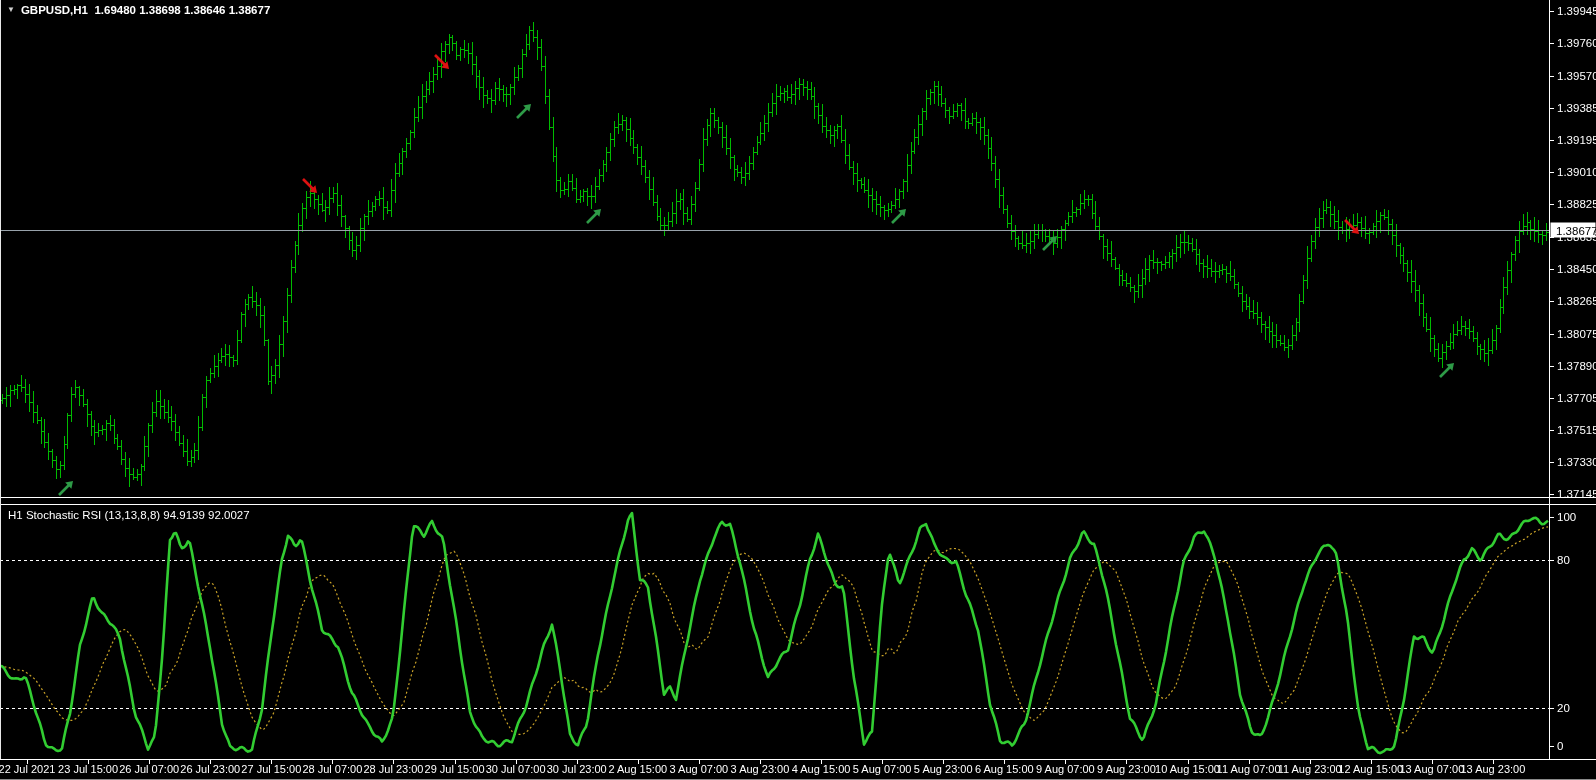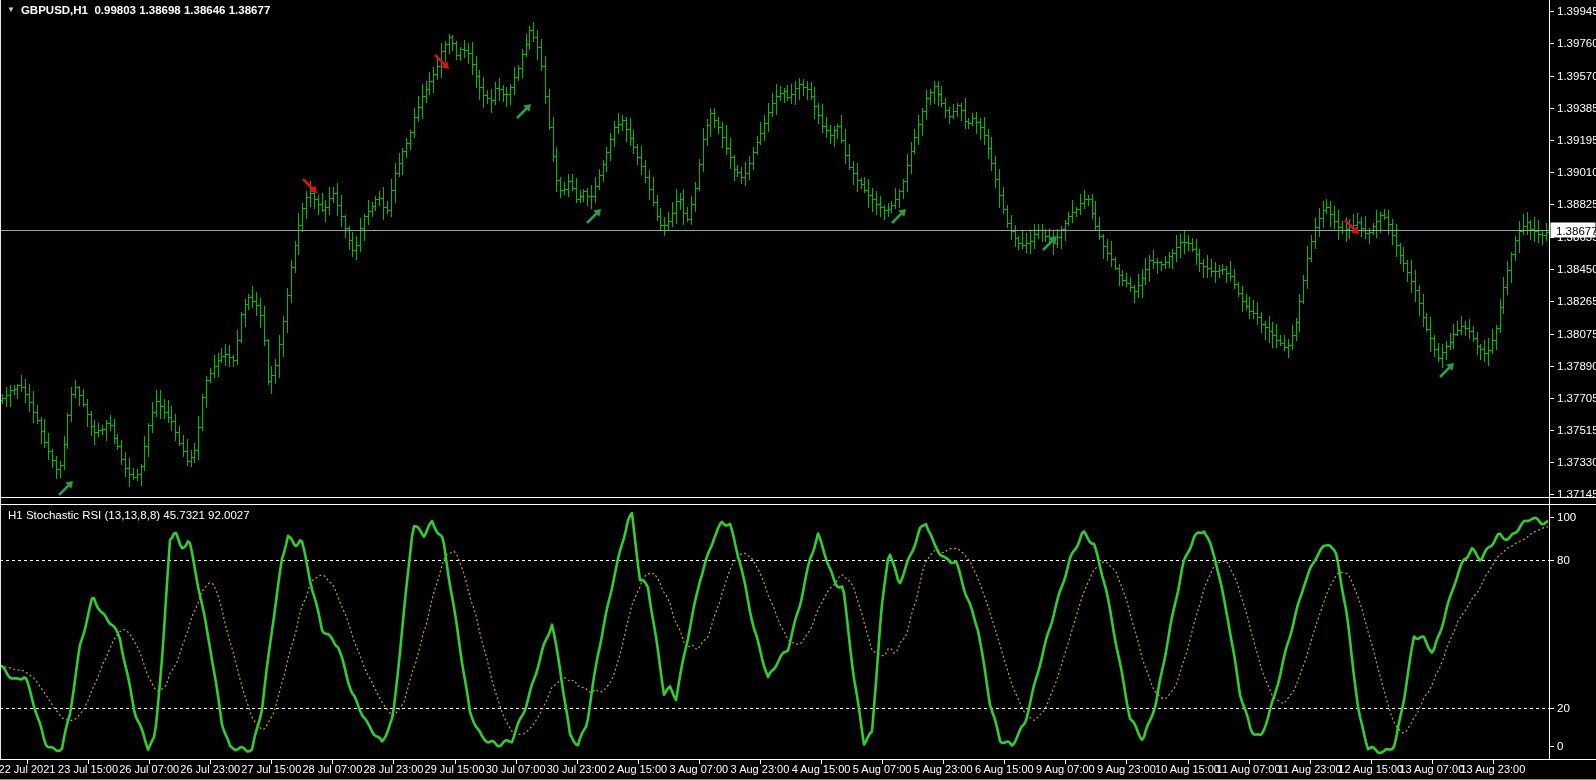--- a/index.html
+++ b/index.html
@@ -168,16 +168,16 @@
       <text x="1309.68" y="773" fill="#fff" font-size="11" text-anchor="middle">11 Aug 23:00</text>
       <line x1="1371.5" y1="759.5" x2="1371.5" y2="764" stroke="#fff" stroke-width="1" shape-rendering="crispEdges"></line>
       <text x="1370.76" y="773" fill="#fff" font-size="11" text-anchor="middle">12 Aug 15:00</text>
       <line x1="1432.5" y1="759.5" x2="1432.5" y2="764" stroke="#fff" stroke-width="1" shape-rendering="crispEdges"></line>
       <text x="1431.84" y="773" fill="#fff" font-size="11" text-anchor="middle">13 Aug 07:00</text>
       <line x1="1493.5" y1="759.5" x2="1493.5" y2="764" stroke="#fff" stroke-width="1" shape-rendering="crispEdges"></line>
       <text x="1492.92" y="773" fill="#fff" font-size="11" text-anchor="middle">13 Aug 23:00</text>
     </svg>
   <div class="hdr">
     <span class="tri">▼</span>
-    <span>GBPUSD,H1  0.99803 1.38698 1.38646 1.38677</span>
+    <span>GBPUSD,H1  1.69480 1.38698 1.38646 1.38677</span>
   </div>
-  <div class="ind-label">H1 Stochastic RSI (13,13,8,8) 45.7321 92.0027</div>
+  <div class="ind-label">H1 Stochastic RSI (13,13,8,8) 94.9139 92.0027</div>
 </div>
 
 </body></html>

